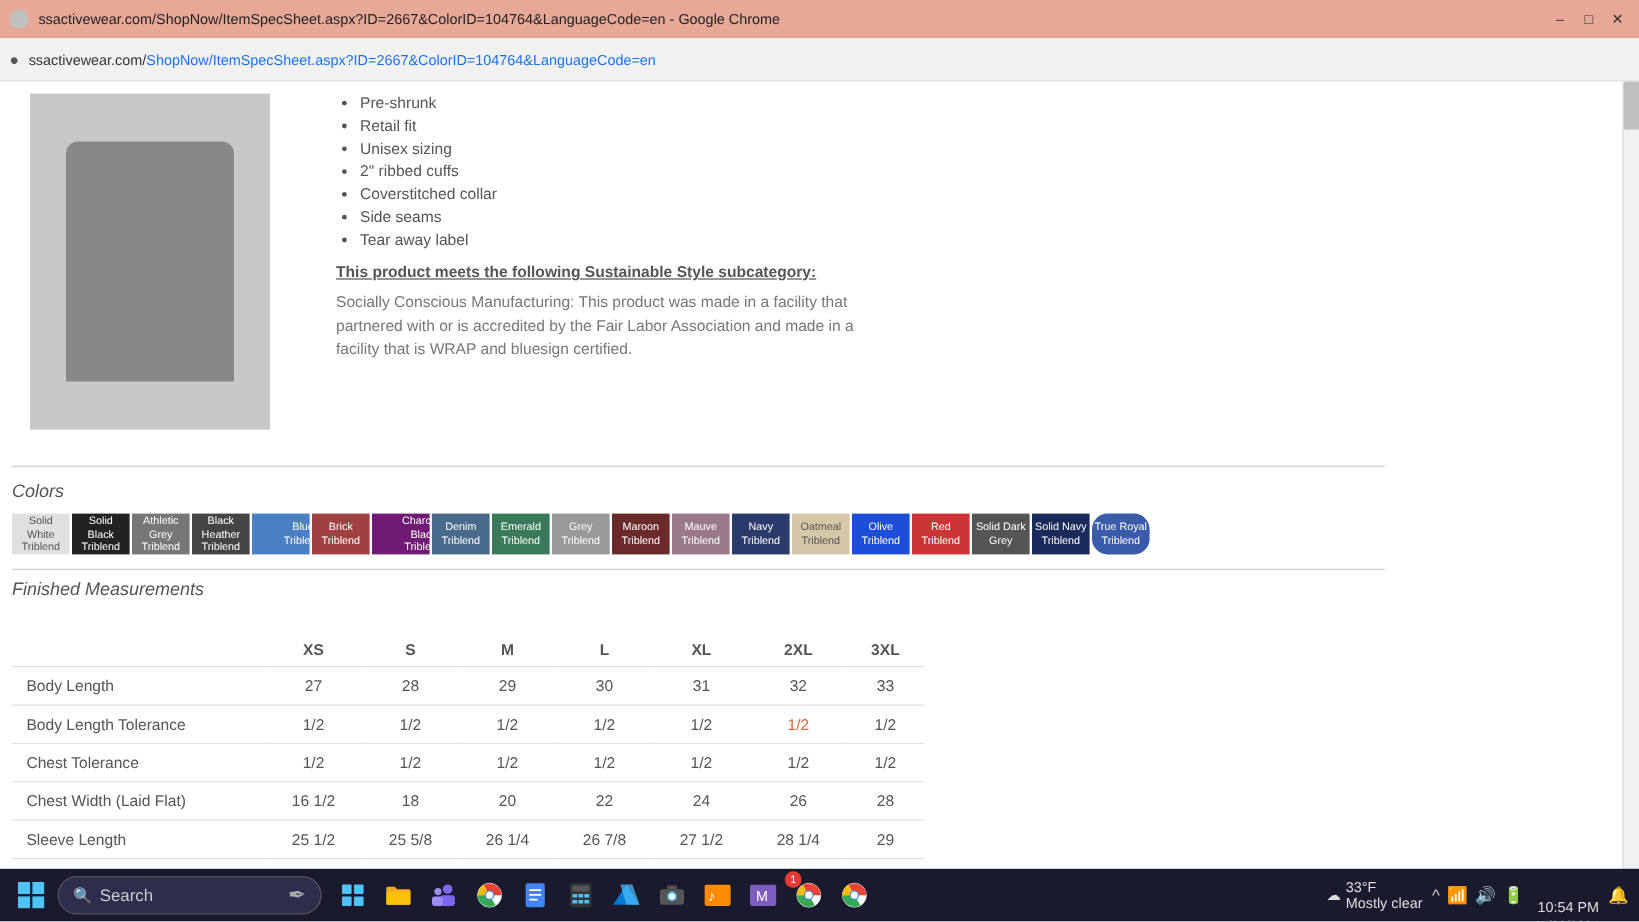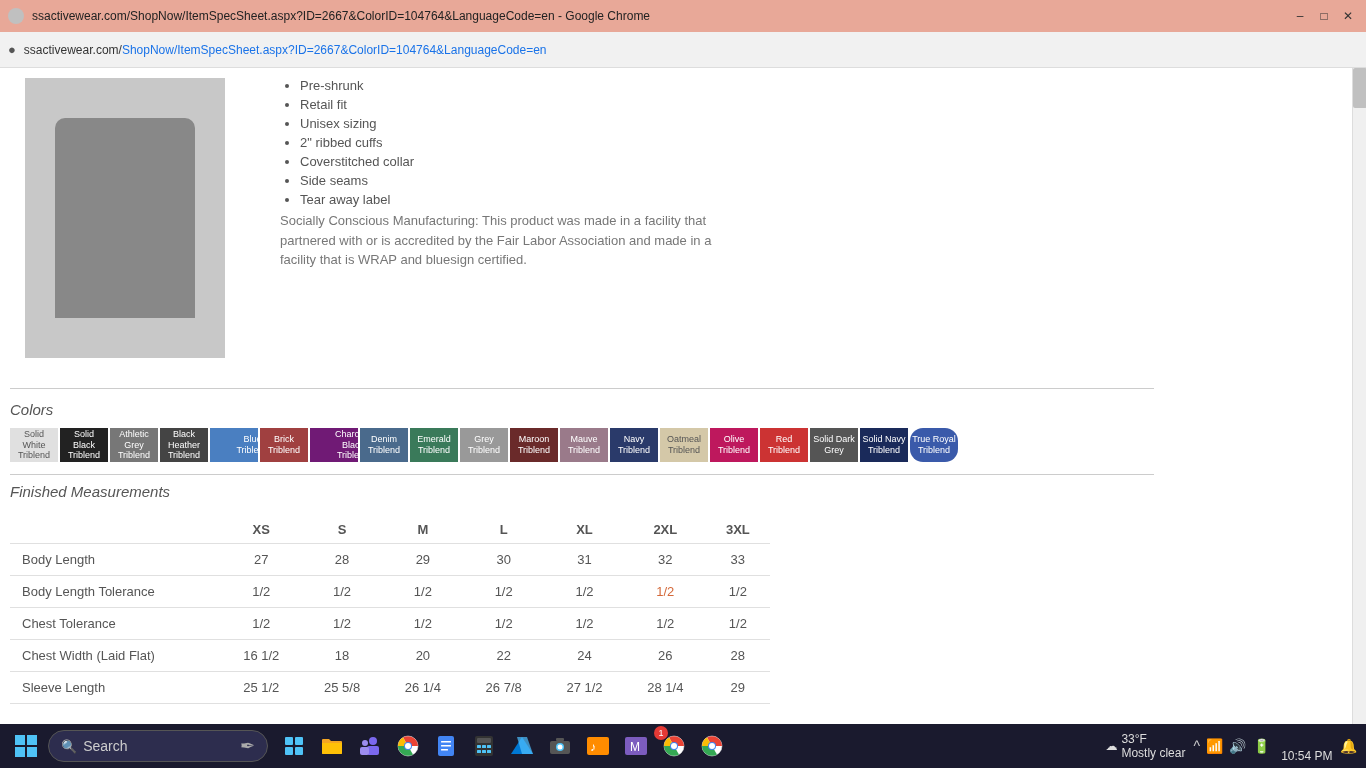--- a/index.html
+++ b/index.html
@@ -189,21 +189,21 @@
       padding: 2px;
     }
 
     
     .measurements-section {
       padding: 8px 10px;
     }
     .measurements-title {
       font-size: 15px;
       color: #555;
-      margin-bottom: 16px;
+      margin-bottom: 28px;
       font-style: italic;
     }
     .measurements-table {
       width: 760px;
       border-collapse: collapse;
       font-size: 13px;
     }
     .measurements-table th {
       color: #555;
       font-weight: bold;
@@ -345,20 +345,21 @@
       <div class="product-details">
         <ul>
           <li>Pre-shrunk</li>
           <li>Retail fit</li>
           <li>Unisex sizing</li>
           <li>2" ribbed cuffs</li>
           <li>Coverstitched collar</li>
           <li>Side seams</li>
           <li>Tear away label</li>
         </ul>
+        <a class="sustainable-link">This product meets the following Sustainable Style subcategory:</a>
         <p class="sustainable-text">Socially Conscious Manufacturing: This product was made in a facility that partnered with or is accredited by the Fair Labor Association and made in a facility that is WRAP and bluesign certified.</p>
       </div>
     </div>
 
     <hr class="divider">
 
     <div class="colors-section">
       <div class="section-title">Colors</div>
       <div class="colors-grid" id="colors-grid">
       <div class="color-swatch" style="background: rgb(224, 224, 224); color: rgb(85, 85, 85);">Solid White Triblend</div>
@@ -368,21 +369,21 @@
           <div class="color-swatch" style="background: rgb(74, 127, 193); color: rgb(255, 255, 255); padding-left: 39px;">Blue Triblend</div>
           <div class="color-swatch" style="background: rgb(160, 64, 64); color: rgb(255, 255, 255);">Brick Triblend</div>
           <div class="color-swatch" style="background: #701a75; color: rgb(255, 255, 255); padding-left: 40px;">Charcoal Black Triblend</div>
           <div class="color-swatch" style="background: rgb(74, 106, 140); color: rgb(255, 255, 255);">Denim Triblend</div>
           <div class="color-swatch" style="background: rgb(58, 122, 90); color: rgb(255, 255, 255);">Emerald Triblend</div>
           <div class="color-swatch" style="background: rgb(153, 153, 153); color: rgb(255, 255, 255);">Grey Triblend</div>
           <div class="color-swatch" style="background: rgb(106, 42, 42); color: rgb(255, 255, 255);">Maroon Triblend</div>
           <div class="color-swatch" style="background: rgb(154, 122, 138); color: rgb(255, 255, 255);">Mauve Triblend</div>
           <div class="color-swatch" style="background: rgb(42, 58, 106); color: rgb(255, 255, 255);">Navy Triblend</div>
           <div class="color-swatch" style="background: rgb(212, 200, 168); color: rgb(85, 85, 85);">Oatmeal Triblend</div>
-          <div class="color-swatch" style="background: #be185d; color: rgb(255, 255, 255);">Olive Triblend</div>
+          <div class="color-swatch" style="background: #1d4ed8; color: rgb(255, 255, 255);">Olive Triblend</div>
           <div class="color-swatch" style="background: rgb(204, 51, 51); color: rgb(255, 255, 255);">Red Triblend</div>
           <div class="color-swatch" style="background: rgb(85, 85, 85); color: rgb(255, 255, 255);">Solid Dark Grey</div>
           <div class="color-swatch" style="background: rgb(26, 42, 90); color: rgb(255, 255, 255);">Solid Navy Triblend</div>
           <div class="color-swatch" style="background: rgb(58, 90, 170); color: rgb(255, 255, 255); border-radius: 13px;">True Royal Triblend</div>
         </div>
     </div>
 
     <hr class="divider">
 
     <div class="measurements-section">

